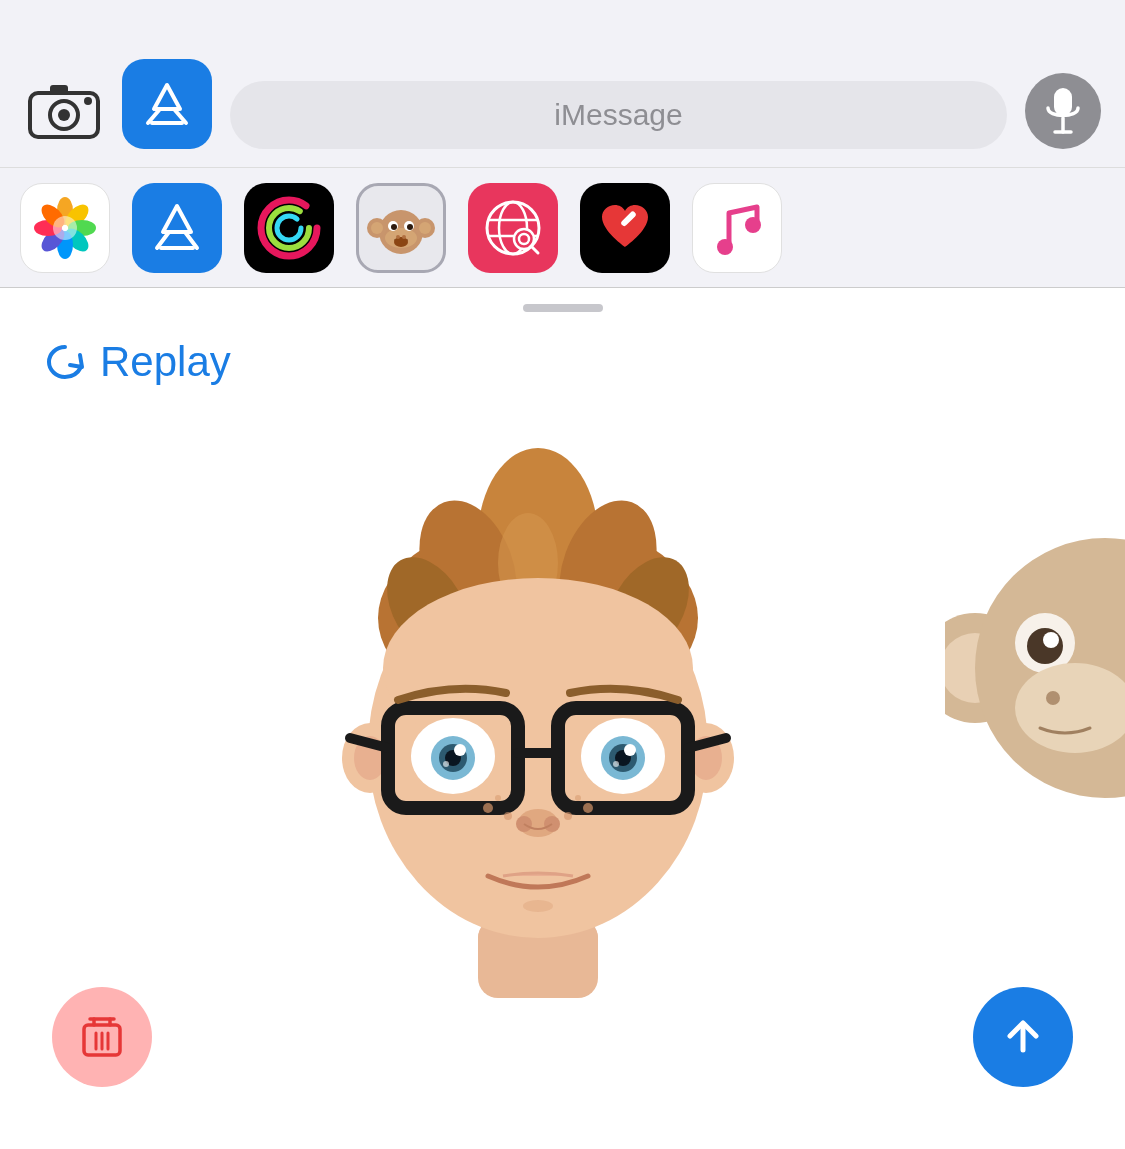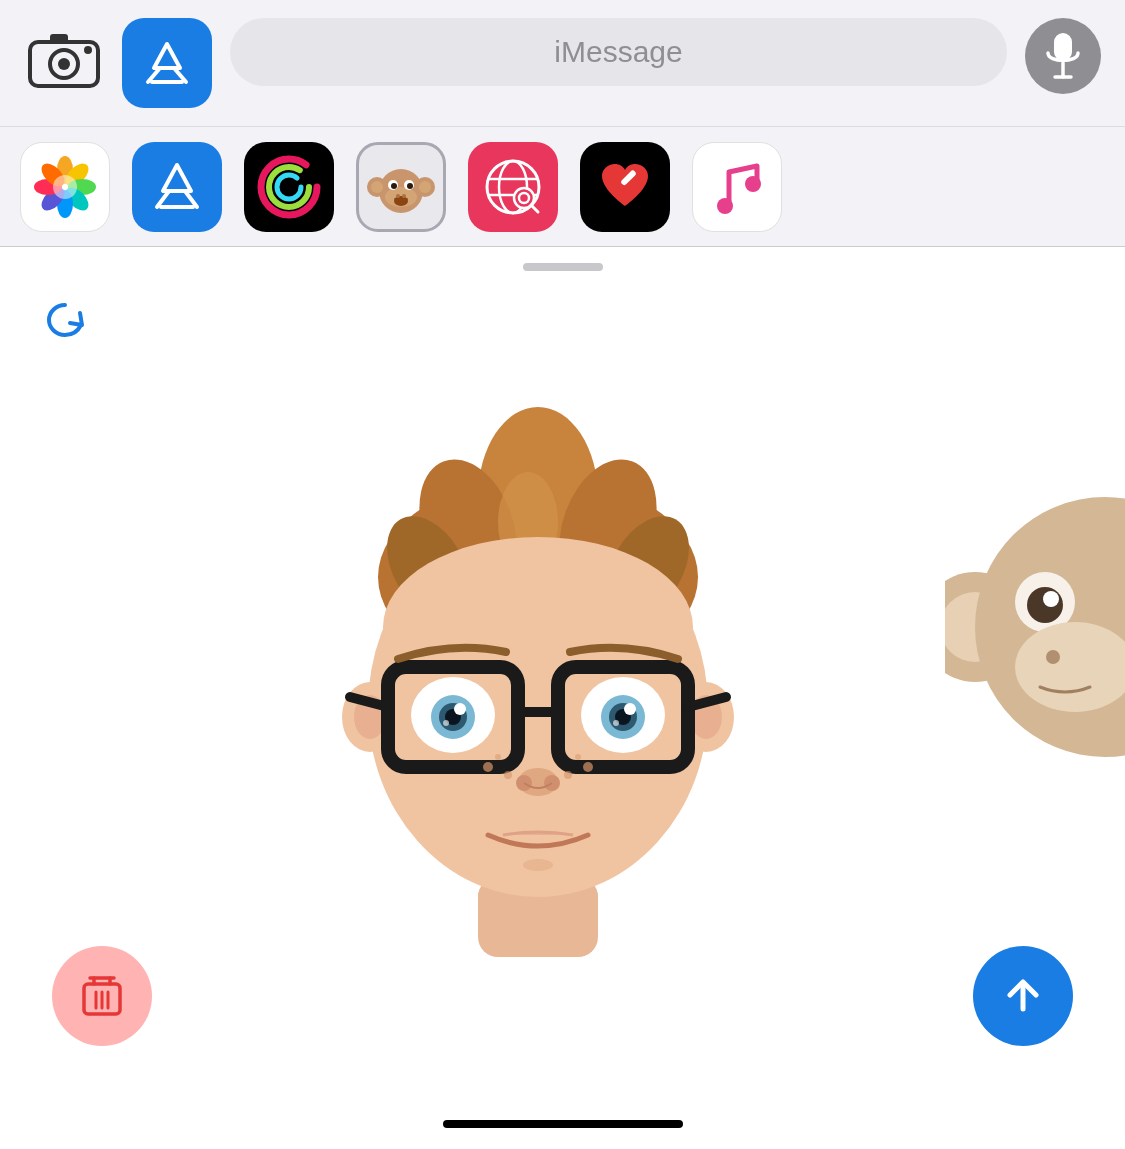--- a/index.html
+++ b/index.html
@@ -9,26 +9,26 @@
       height: 1149px;
       background: #fff;
       font-family: -apple-system, BlinkMacSystemFont, 'SF Pro Display', 'Helvetica Neue', sans-serif;
       overflow: hidden;
       position: relative;
     }
 
     
     .top-toolbar {
       display: flex;
-      align-items: flex-start;
+      align-items: flex-end;
       padding: 18px 24px;
       background: #f2f2f7;
       border-bottom: 1px solid #ddd;
       gap: 18px;
-      height: 127px;
+      height: 168px;
     }
 
     .camera-icon-btn {
       width: 80px;
       height: 80px;
       display: flex;
       align-items: center;
       justify-content: center;
       cursor: pointer;
     }
@@ -377,20 +377,21 @@
 <div class="main-content">
 
   <div class="drag-handle"></div>
 
   <div class="replay-btn">
     <svg width="46" height="46" viewBox="0 0 46 46" fill="#1a7de4">
 
       <path d="M23 8 C14 8 7 15 7 23 C7 31 14 38 23 38 C30 38 36 34 39 28" stroke="#1a7de4" stroke-width="4" fill="none" stroke-linecap="round"></path>
       <path d="M38 16 L40 28 L28 26" stroke="#1a7de4" stroke-width="4" fill="none" stroke-linecap="round" stroke-linejoin="round"></path>
     </svg>
+    <span class="replay-text">Replay</span>
   </div>
 
   <div class="memoji-container">
     <svg viewBox="0 0 500 620" class="memoji-face">
 
       <ellipse cx="250" cy="530" rx="60" ry="30" fill="#e8b896"></ellipse>
       <rect x="190" y="510" width="120" height="80" rx="20" fill="#e8b896"></rect>
 
       <ellipse cx="250" cy="340" rx="170" ry="190" fill="#f0c4a0"></ellipse>
 

